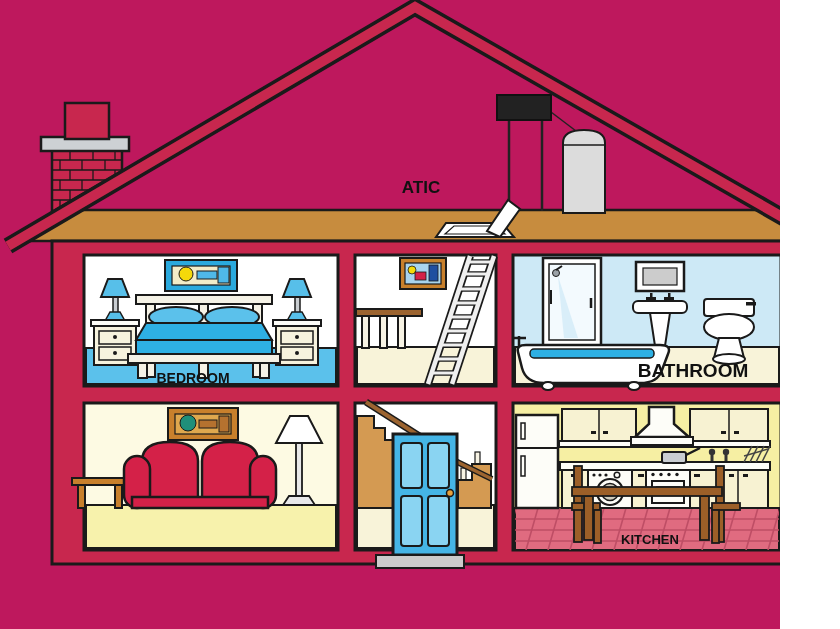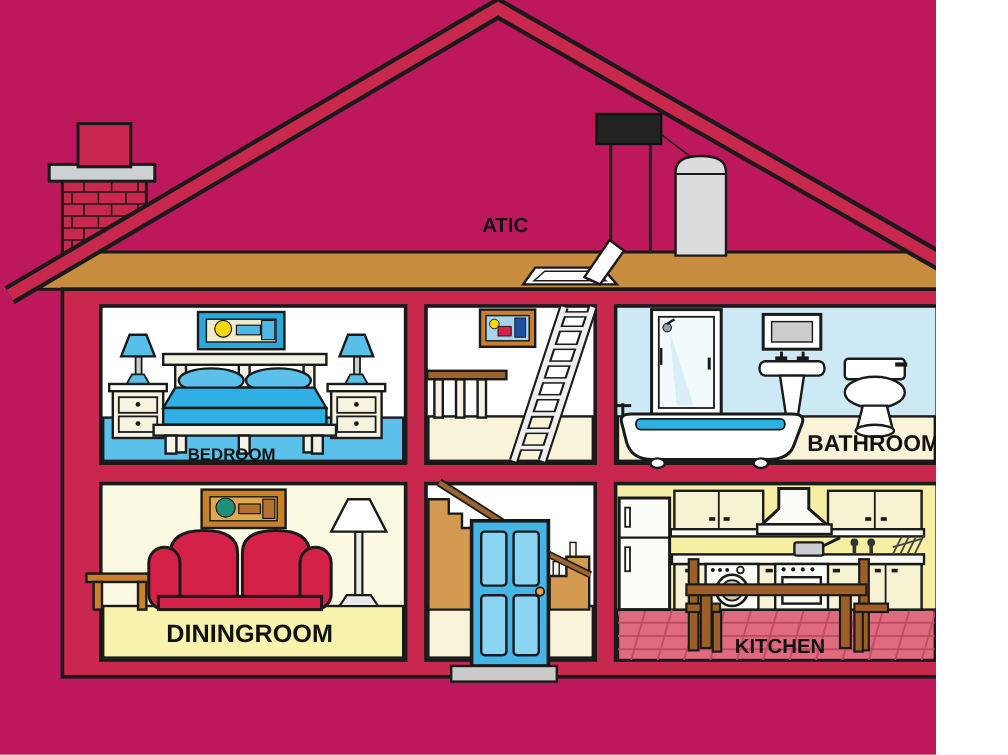--- a/index.html
+++ b/index.html
@@ -3,23 +3,23 @@
 <meta charset="utf-8">
 <style>
   html,body{margin:0;padding:0;background:#ffffff;}
   .stage{position:relative;width:780px;height:629px;background:#be185d;overflow:hidden;
          font-family:Liberation Sans, sans-serif;}
   .stage svg{position:absolute;left:0;top:0;}
   .room-label{position:absolute;transform:translate(-50%,-50%);color:#111;
               font-weight:bold;white-space:nowrap;letter-spacing:0px;}
   .lbl-attic{left:421px;top:188px;font-size:17px;}
   .lbl-bedroom{left:193px;top:378px;font-size:14px;}
-  .lbl-bathroom{left:728px;top:371px;font-size:19px;}
+  .lbl-bathroom{left:693px;top:371px;font-size:19px;}
   .lbl-diningroom{left:208px;top:529px;font-size:21px;}
-  .lbl-kitchen{left:650px;top:539px;font-size:17px;}
+  .lbl-kitchen{left:650px;top:539px;font-size:13px;}
 </style>
 </head>
 <body>
 
 <div class="stage">
 <svg width="840" height="629" viewBox="0 0 840 629">
   <defs>
     <clipPath id="brickClip">
           <polygon points="52,150 122,150 122,171 52,212"></polygon>
         </clipPath>
@@ -375,15 +375,14 @@
     <path d="M8,246 L415,7 L833,246" fill="none" stroke="#1A1A1A" stroke-width="17"></path>
     <path d="M8,246 L415,7 L833,246" fill="none" stroke="#C8274E" stroke-width="10"></path>
   </g>
 
   <rect x="376" y="555" width="88" height="13" fill="#CBCBCB" stroke="#1A1A1A" stroke-width="2"></rect>
 </svg>
 
   <span class="room-label lbl-attic">ATIC</span>
   <span class="room-label lbl-bedroom">BEDROOM</span>
   <span class="room-label lbl-bathroom">BATHROOM</span>
-  <span class="room-label lbl-diningroom">DININGROOM</span>
   <span class="room-label lbl-kitchen">KITCHEN</span>
 </div>
 
 </body></html>

